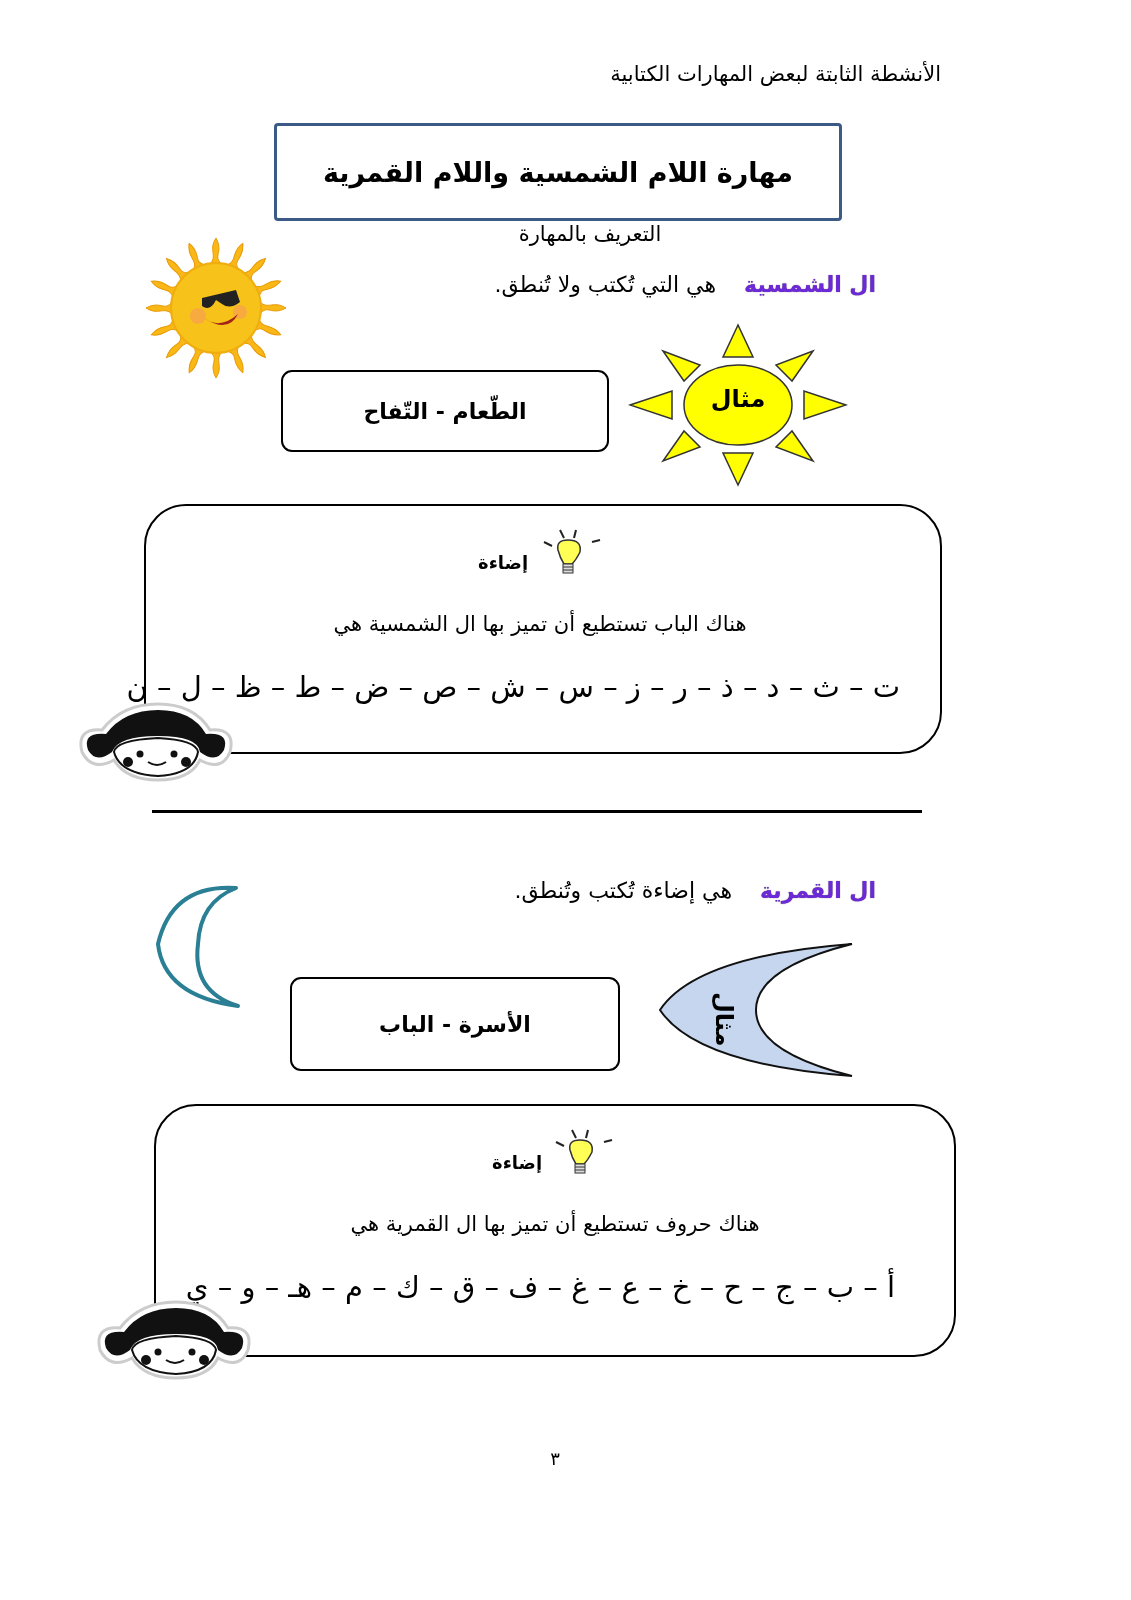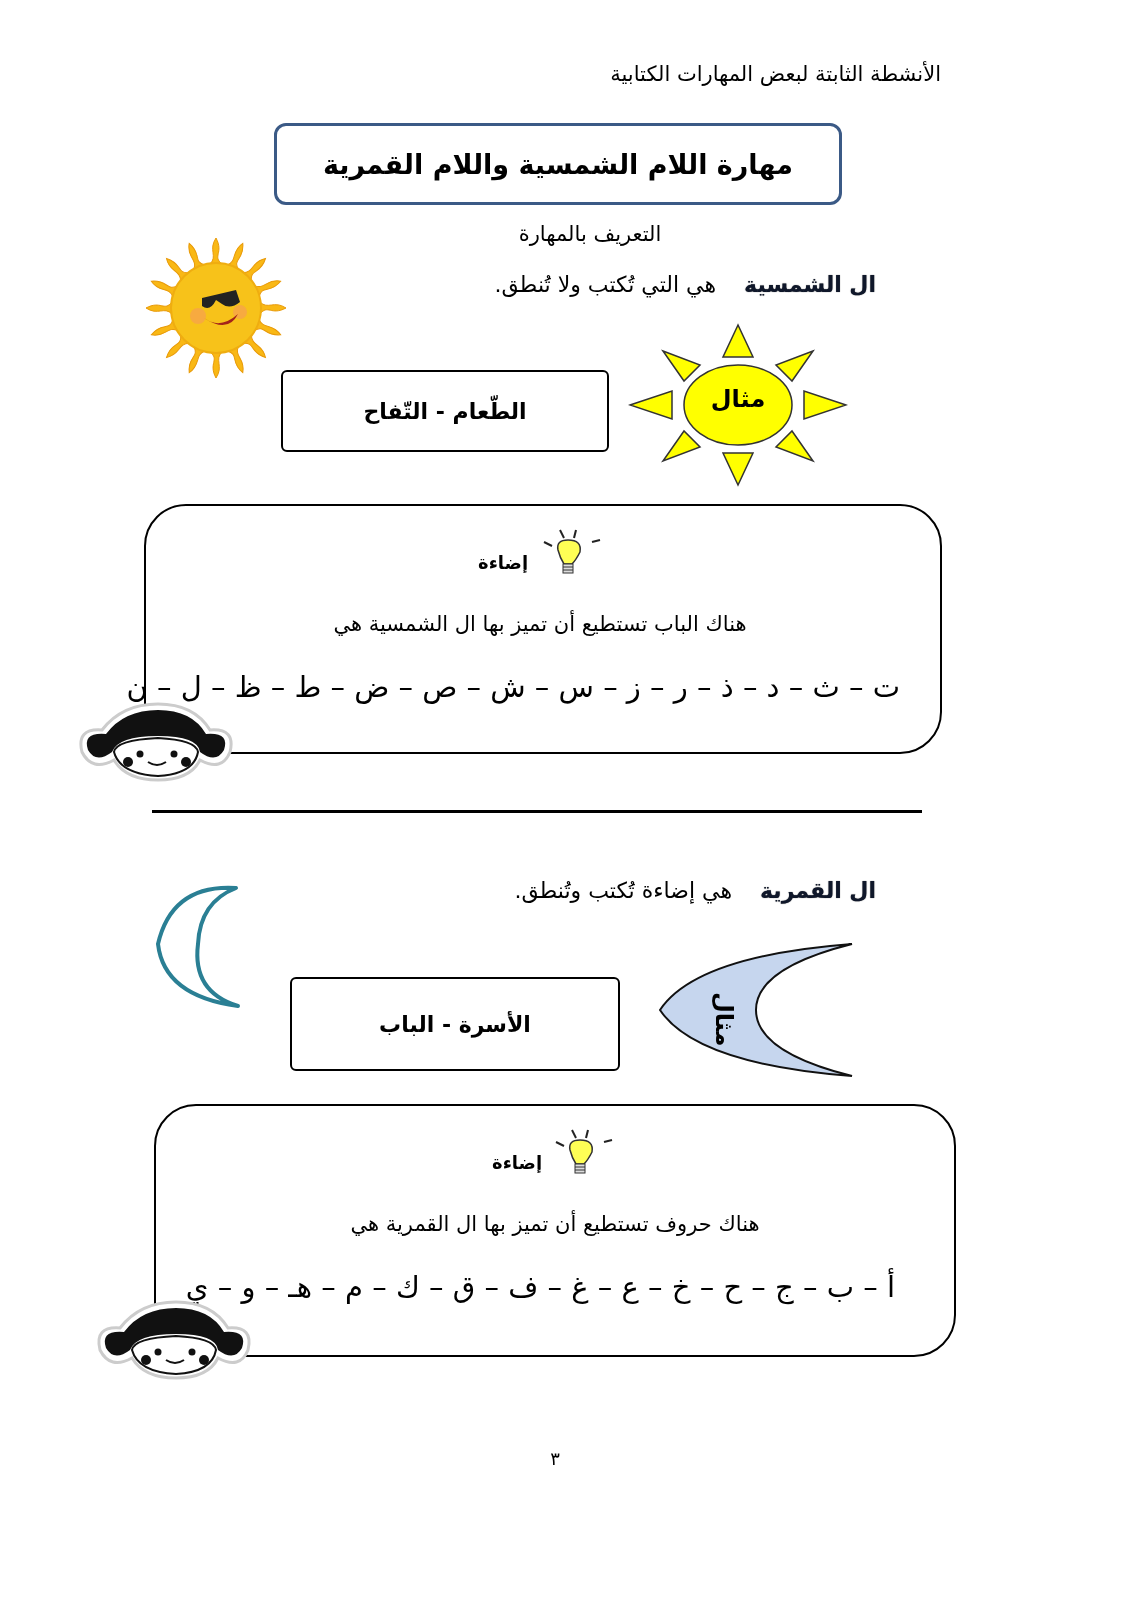--- a/index.html
+++ b/index.html
@@ -3,34 +3,34 @@
 <meta charset="utf-8">
 <style>
   html, body { margin: 0; padding: 0; background: #ffffff; }
   body { width: 1131px; height: 1600px; position: relative; overflow: hidden;
          font-family: "DejaVu Sans", "Liberation Sans", sans-serif; color: #000; }
   .abs { position: absolute; }
   .rtl { direction: rtl; unicode-bidi: plaintext; }
 
   .header-text { right: 190px; top: 62px; font-size: 21px; font-family: "DejaVu Sans", sans-serif; white-space: nowrap; margin-left: 8px; }
 
-  .title-box { left: 274px; top: 123px; width: 568px; height: 82px;
-               border: 3px solid #3b5a86; border-radius: 12px; box-sizing: border-box;
+  .title-box { left: 274px; top: 123px; width: 568px; height: 98px;
+               border: 3px solid #3b5a86; border-radius: 4px; box-sizing: border-box;
                display: flex; align-items: center; justify-content: center; }
   .title-text { font-size: 27px; font-weight: bold; font-family: "DejaVu Sans", sans-serif; }
 
   .def-heading { left: 500px; top: 222px; width: 180px; text-align: center;
                  font-size: 21px; font-weight: normal; }
 
   .def-line { right: 255px; font-size: 22px; white-space: nowrap; }
-  .def-line .term { font-weight: bold; color: #0f172a; text-shadow: 0 0 1px #555; letter-spacing: 0; }
+  .def-line .term { font-weight: bold; color: #6d28d9; text-shadow: 0 0 1px #555; letter-spacing: 0; }
   .def-line-1 { top: 272px; }
   .def-line-2 { top: 878px; }
 
-  .example-box { box-sizing: border-box; border: 2px solid #000; border-radius: 6px;
+  .example-box { box-sizing: border-box; border: 2px solid #000; border-radius: 11px;
                  display: flex; align-items: center; justify-content: center;
                  font-size: 22px; font-weight: bold; }
   .example-box-1 { left: 281px; top: 370px; width: 328px; height: 82px; }
   .example-box-2 { left: 290px; top: 977px; width: 330px; height: 94px; }
 
   .tip-box { box-sizing: border-box; border: 2px solid #000; border-radius: 42px; }
   .tip-box-1 { left: 144px; top: 504px; width: 798px; height: 250px; }
   .tip-box-2 { left: 154px; top: 1104px; width: 802px; height: 253px; }
 
   .tip-title { font-size: 18px; font-weight: bold; white-space: nowrap; }

